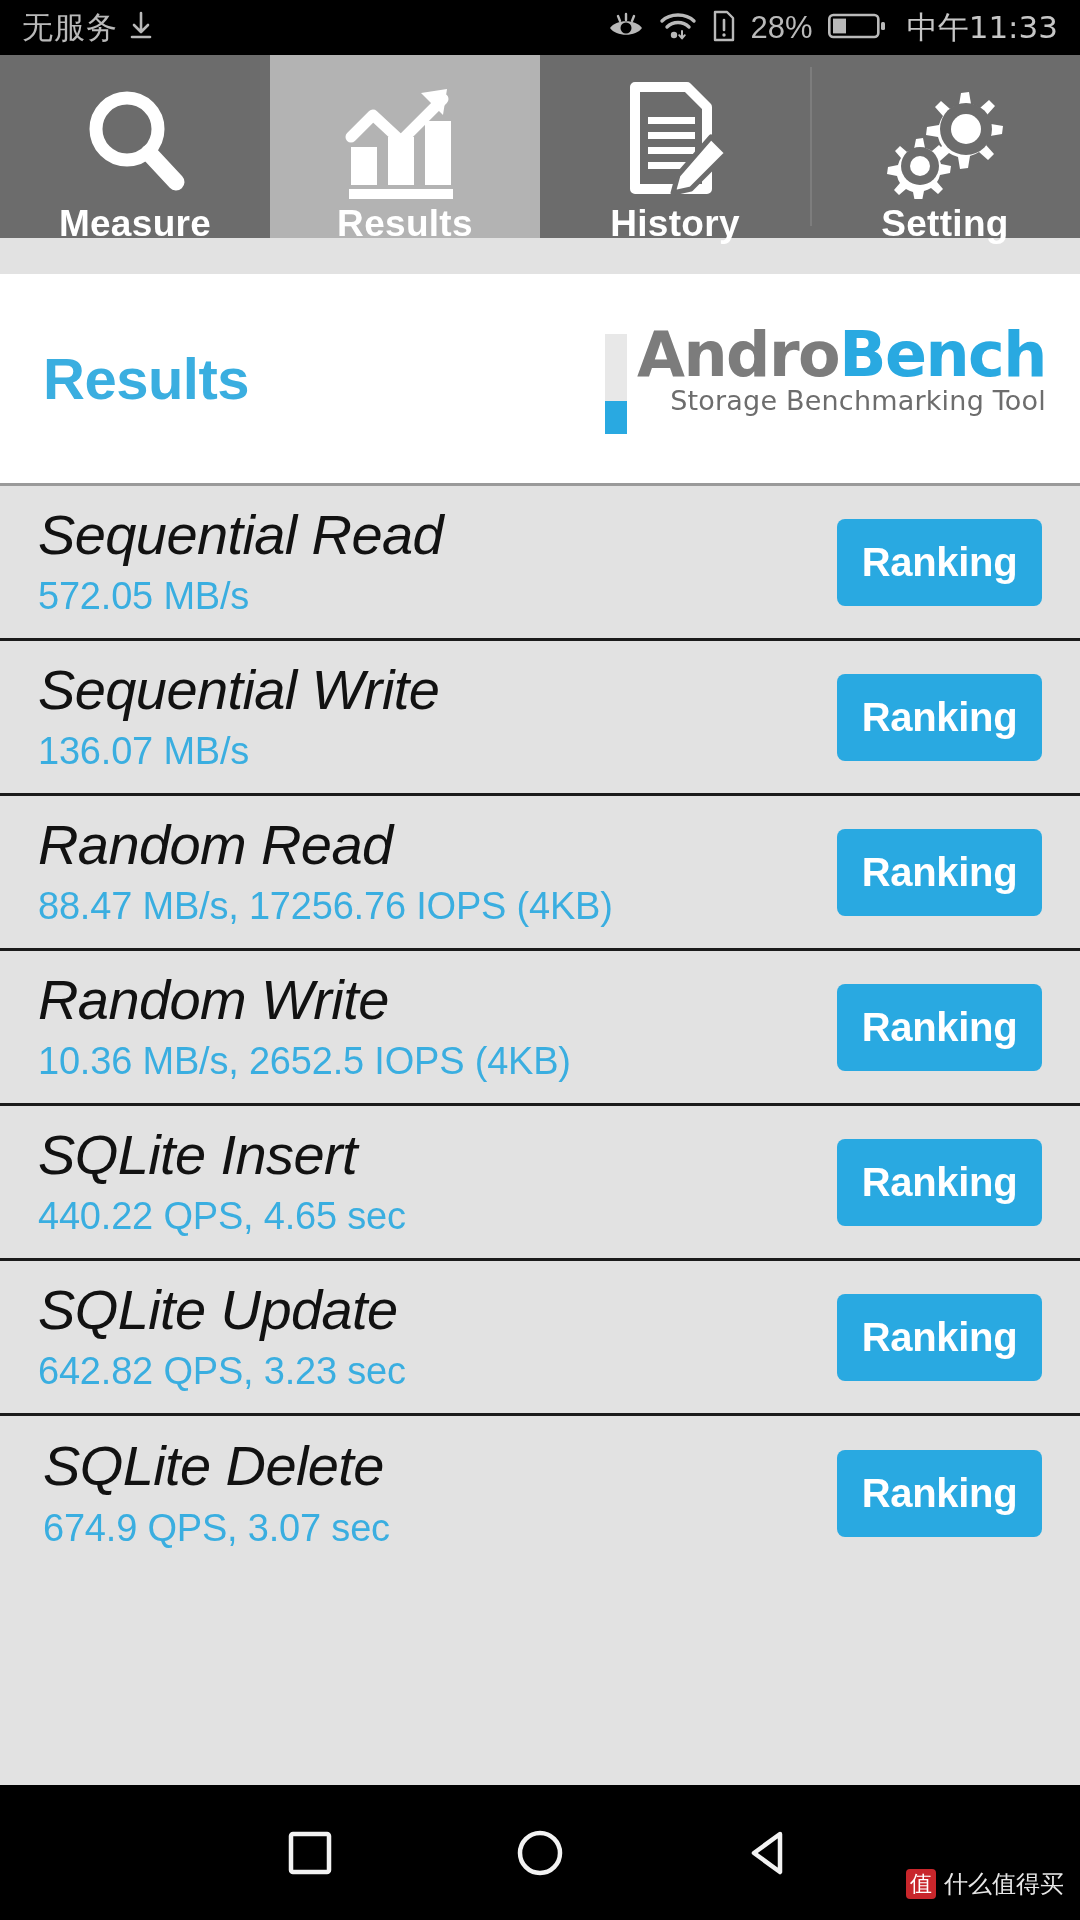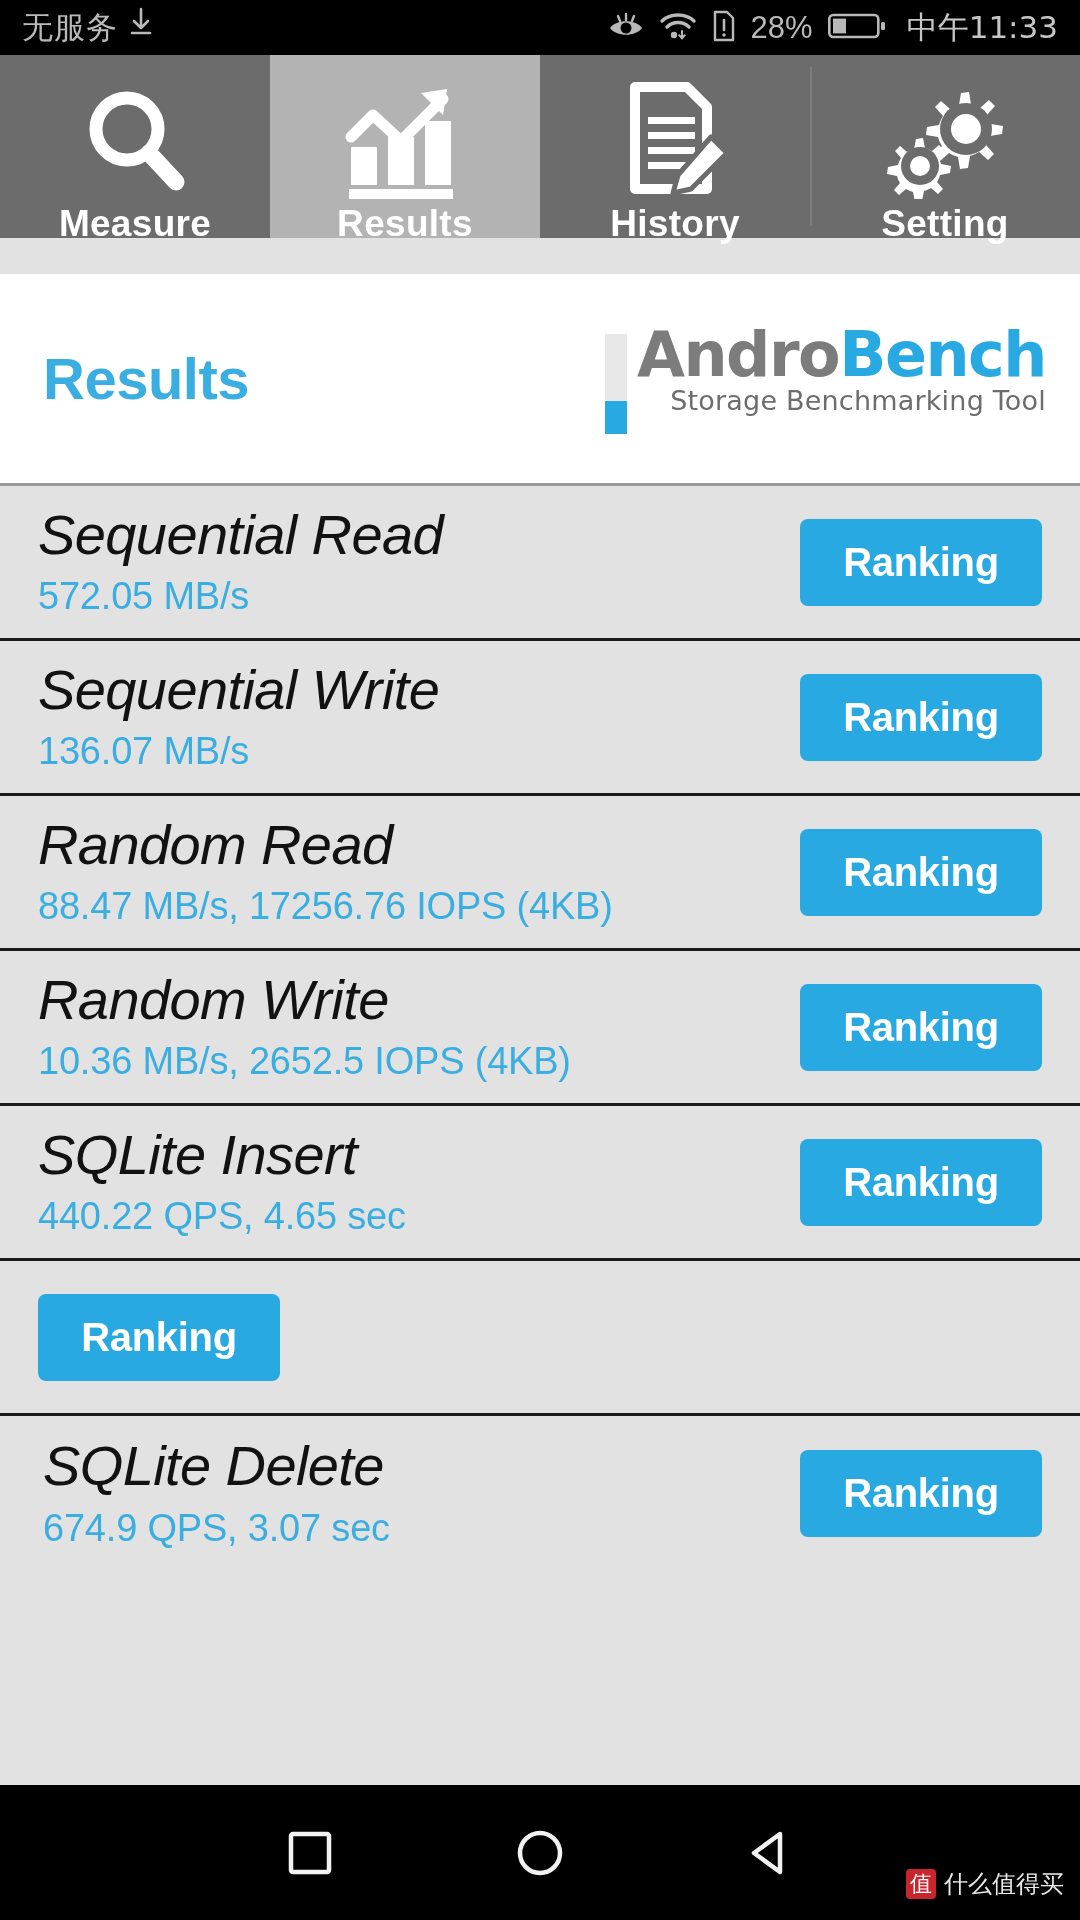--- a/index.html
+++ b/index.html
@@ -10,21 +10,21 @@
     overflow:hidden;
   }
   #screen { position:relative; width:1080px; height:1920px; background:#e2e2e2; }
 
   
   .statusbar{
     position:absolute; top:0; left:0; width:1080px; height:55px;
     background:#000; display:flex; align-items:center;
     padding:0 22px; color:#b9b9b9;
   }
-  .sb-left{ display:flex; gap:10px; }
+  .sb-left{ display:flex; align-items:center; gap:10px; }
   .sb-carrier{ font-size:31px; color:#b9b9b9; font-family:"DejaVu Sans", sans-serif; letter-spacing:1px;}
   .sb-spacer{ flex:1; }
   .sb-right{ display:flex; align-items:center; gap:15px; }
   .sb-batt-pct{ font-size:31px; color:#b9b9b9; }
   .sb-clock{ font-size:31px; color:#c6c6c6; font-family:"DejaVu Sans", sans-serif; margin-left:6px;}
   .ic{ display:block; }
 
   
   .tabbar{
     position:absolute; top:55px; left:0; width:1080px; height:183px;
@@ -92,21 +92,21 @@
   .row-title{
     font-size:56px; color:#121212; font-family:"Liberation Sans", sans-serif;
     line-height:1.05; letter-spacing:-0.6px;font-style:italic;
   }
   .row-value{
     font-size:38px; color:#3aaee0; margin-top:11px;
     font-family:"Liberation Sans", sans-serif; letter-spacing:-0.2px;
   }
   .rank-btn{
     background:#29a9e1; color:#ffffff; font-size:40px; font-weight:bold;
-    border:none; border-radius:8px; width:242px; height:87px;
+    border:none; border-radius:8px; width:205px; height:87px;
     font-family:"Liberation Sans", sans-serif; letter-spacing:-0.3px;
     display:flex; align-items:center; justify-content:center;
     cursor:pointer;
   }
 
   
   .navbar{
     position:absolute; left:0; bottom:0; width:1080px; height:135px;
     background:#000000; display:flex; align-items:center; justify-content:center;
   }
@@ -281,20 +281,24 @@
 
     <div class="row">
       <div class="row-texts">
         <div class="row-title">SQLite Insert</div>
         <div class="row-value">440.22 QPS, 4.65 sec</div>
       </div>
       <div class="rank-btn">Ranking</div>
     </div>
 
     <div class="row">
+      <div class="row-texts">
+        <div class="row-title">SQLite Update</div>
+        <div class="row-value">642.82 QPS, 3.23 sec</div>
+      </div>
       <div class="rank-btn">Ranking</div>
     </div>
 
     <div class="row">
       <div class="row-texts">
         <div class="row-title">SQLite Delete</div>
         <div class="row-value">674.9 QPS, 3.07 sec</div>
       </div>
       <div class="rank-btn">Ranking</div>
     </div>

